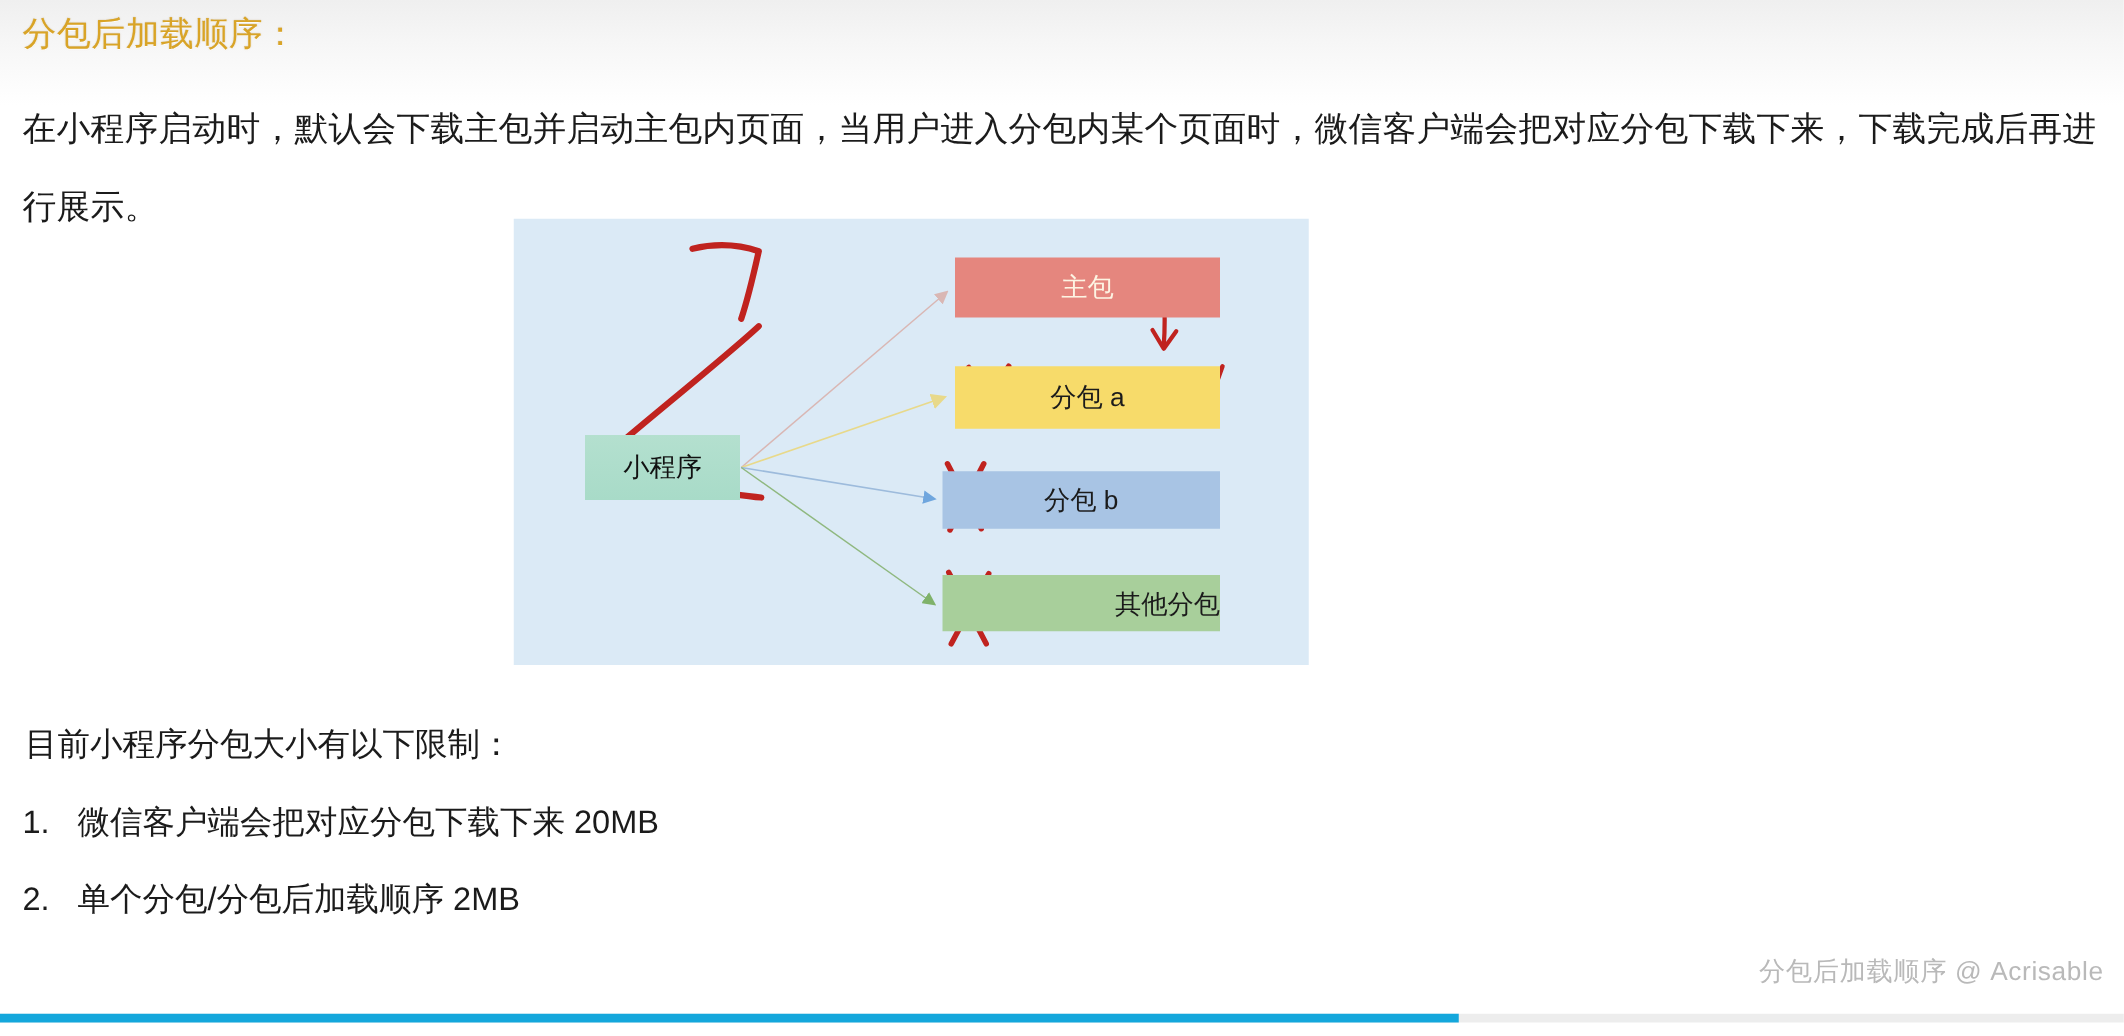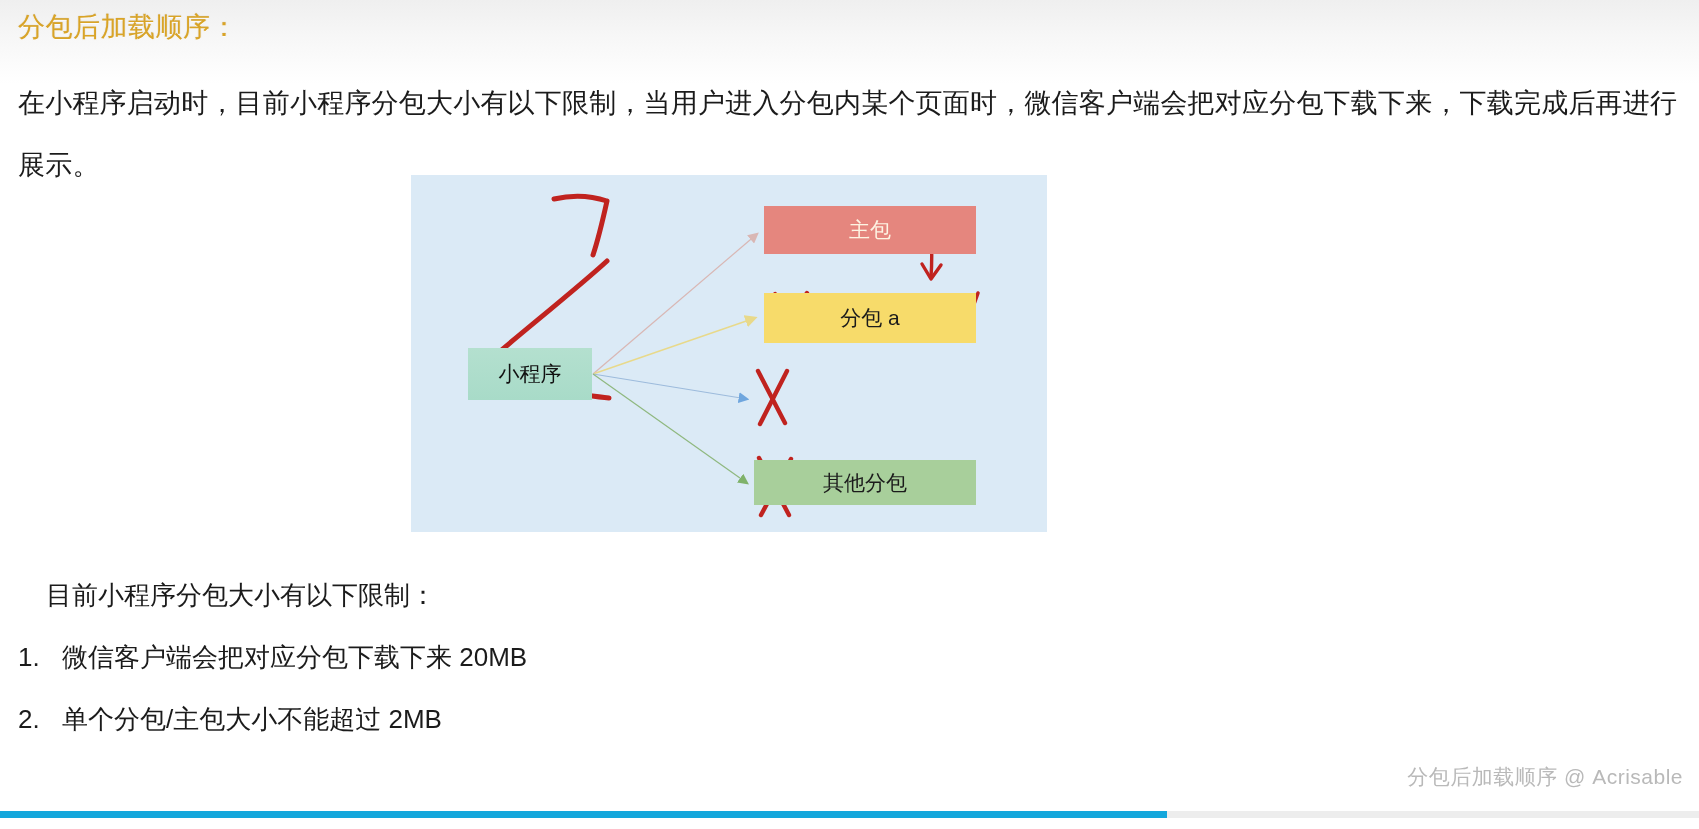--- a/index.html
+++ b/index.html
@@ -91,30 +91,30 @@
   }
   #node-subpkg-b {
     left: 343px; top: 202px; width: 222px; height: 46px;
     background: #a8c4e4;
     color: #1b1b1b;
   }
   #node-other-pkg {
     left: 343px; top: 285px; width: 222px; height: 45px;
     background: #a8cf9b;
     color: #1b1b1b;
+    justify-content: flex-end;
   }
 
   
   #limits-intro {
     position: absolute;
     left: 20px;
     top: 578px;
     font-size: 26px;
     color: #1b1b1b;
-    margin-left: 26px;
   }
   .limit-item {
     position: absolute;
     left: 18px;
     font-size: 26px;
     color: #1b1b1b;
     white-space: nowrap;
   }
   .limit-item .num { display: inline-block; width: 44px; }
   #limit-1 { top: 640px; }
@@ -145,21 +145,21 @@
     background: #14a7dc;
   }
 </style>
 </head>
 <body>
 
 <div id="slide">
 
   <div id="heading" style="color: rgb(217, 164, 39);">分包后加载顺序：</div>
 
-  <div id="intro-paragraph">在小程序启动时，目前小程序分包大小有以下限制，当用户进入分包内某个页面时，微信客户端会把对应分包下载下来，下载完成后再进行展示。</div>
+  <div id="intro-paragraph">在小程序启动时，默认会下载主包并启动主包内页面，当用户进入分包内某个页面时，微信客户端会把对应分包下载下来，下载完成后再进行展示。</div>
 
   <div id="diagram" style="background: rgb(219, 234, 246);">
 
     <svg viewBox="0 0 636 357" xmlns="http://www.w3.org/2000/svg">
       <defs>
         <marker id="ah-red" markerWidth="9" markerHeight="9" refX="7" refY="4.5" orient="auto">
           <path d="M0,0 L9,4.5 L0,9 z" fill="#d9b7b4"></path>
         </marker>
         <marker id="ah-yellow" markerWidth="9" markerHeight="9" refX="7" refY="4.5" orient="auto">
           <path d="M0,0 L9,4.5 L0,9 z" fill="#e8d98a"></path>
@@ -213,34 +213,37 @@
     </div>
 
     <div class="node-box" id="node-miniprogram" style="color: rgb(17, 17, 17);">
       <span class="node-label">小程序</span>
     </div>
 
     <div class="node-box" id="node-subpkg-a" style="color: rgb(27, 27, 27); align-items: center;">
       <span class="node-label">分包 a</span>
     </div>
 
+    <div class="node-box" id="node-subpkg-b" style="color: rgb(27, 27, 27);">
+      <span class="node-label">分包 b</span>
+    </div>
 
     <div class="node-box" id="node-other-pkg" style="color: rgb(27, 27, 27);">
       <span class="node-label">其他分包</span>
     </div>
   </div>
 
   <div id="limits-intro">目前小程序分包大小有以下限制：</div>
 
   <div class="limit-item" id="limit-1">
     <span class="num">1.</span><span>微信客户端会把对应分包下载下来 20MB</span>
   </div>
 
   <div class="limit-item" id="limit-2">
-    <span class="num">2.</span><span>单个分包/主包大小不能超过 2MB</span>
+    <span class="num">2.</span><span>单个分包/分包后加载顺序 2MB</span>
   </div>
 
   <div id="watermark">分包后加载顺序 @ Acrisable</div>
 
   <div id="progress-track" style="background: rgb(237, 237, 237);">
     <div id="progress-fill" style="width: 68.7%; background: rgb(20, 167, 220);"></div>
   </div>
 
 </div>
 

